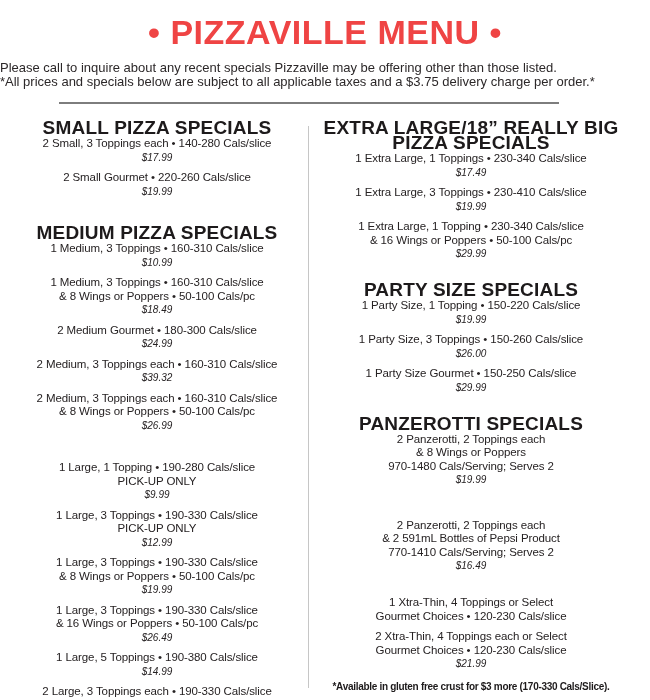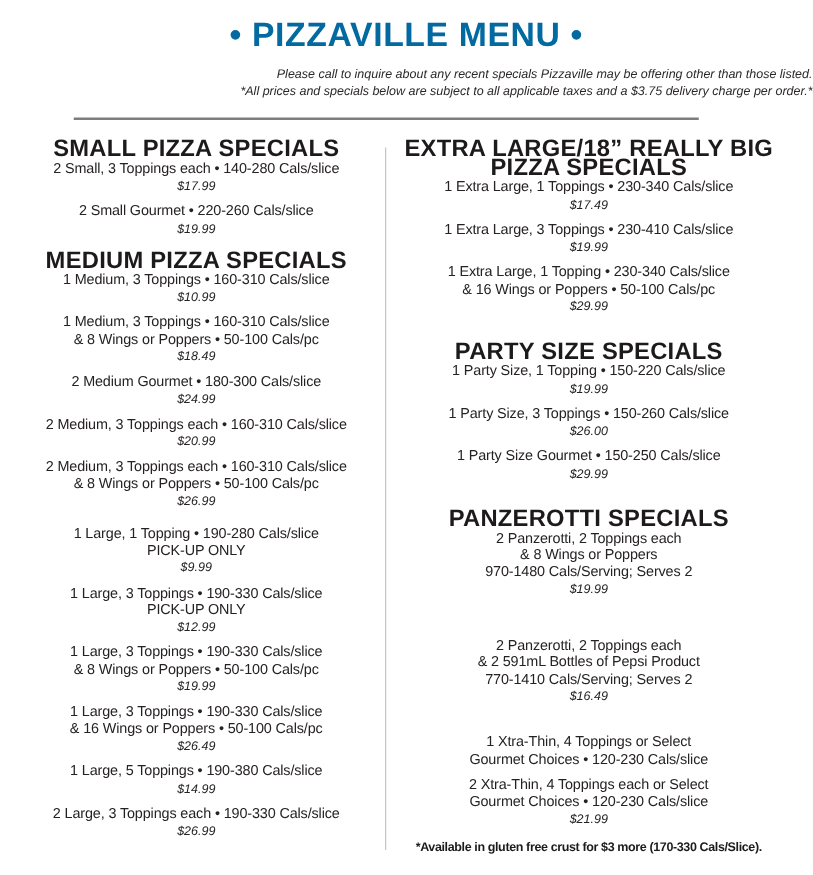--- a/index.html
+++ b/index.html
@@ -6,31 +6,30 @@
   html, body { width: 650px; height: 700px; overflow: hidden; }
   body {
     background: #ffffff;
     color: #262223;
     font-family: "Liberation Sans", "DejaVu Sans", sans-serif;
   }
   .page { width: 650px; height: 700px; position: relative; }
 
   .page-title {
     text-align: center;
-    font-size: 27px;
+    font-size: 34px;
     font-weight: 800;
     letter-spacing: 0.5px;
     padding-top: 13px;
-    color: #0369a1;
+    color: #ef4444;
   }
   .notes {
     margin-top: 9px;
-    text-align: right;
-    font-style: italic;
-    font-size: 10px;
+    text-align: left;
+    font-size: 13px;
     line-height: 14px;
     color: #2c2829;
   }
   .rule {
     width: 500px;
     height: 0;
     border-top: 2px solid #7d7d7d;
     margin: 13px 0 0 59px;
   }
 
@@ -46,21 +45,21 @@
   .divider {
     width: 1px;
     background: #c6c6c6;
     margin-left: 6px;
     margin-right: 7px;
     margin-top: 6px;
     margin-bottom: 4px;
   }
 
   .menu-section { text-align: center; }
-  .col-left .menu-section + .menu-section { margin-top: 11px; }
+  .col-left .menu-section + .menu-section { margin-top: 27px; }
 
   .section-title {
     font-size: 19px;
     font-weight: 800;
     line-height: 15px;
     letter-spacing: 0.2px;
     white-space: pre;
     color: #1d1a1b;
   }
   .menu-item { margin-top: 7px; }
@@ -125,21 +124,21 @@
               <div class="item-desc">1 Medium, 3 Toppings • 160-310 Cals/slice
 &amp; 8 Wings or Poppers • 50-100 Cals/pc</div>
               <div class="item-price">$18.49</div>
             </div>
             <div class="menu-item">
               <div class="item-desc">2 Medium Gourmet • 180-300 Cals/slice</div>
               <div class="item-price">$24.99</div>
             </div>
             <div class="menu-item">
               <div class="item-desc">2 Medium, 3 Toppings each • 160-310 Cals/slice</div>
-              <div class="item-price">$20.99</div>
+              <div class="item-price">$39.32</div>
             </div>
             <div class="menu-item">
               <div class="item-desc">2 Medium, 3 Toppings each • 160-310 Cals/slice
 &amp; 8 Wings or Poppers • 50-100 Cals/pc</div>
               <div class="item-price">$26.99</div>
             </div>
           </div>
   </section>
 
   <section class="menu-section">

